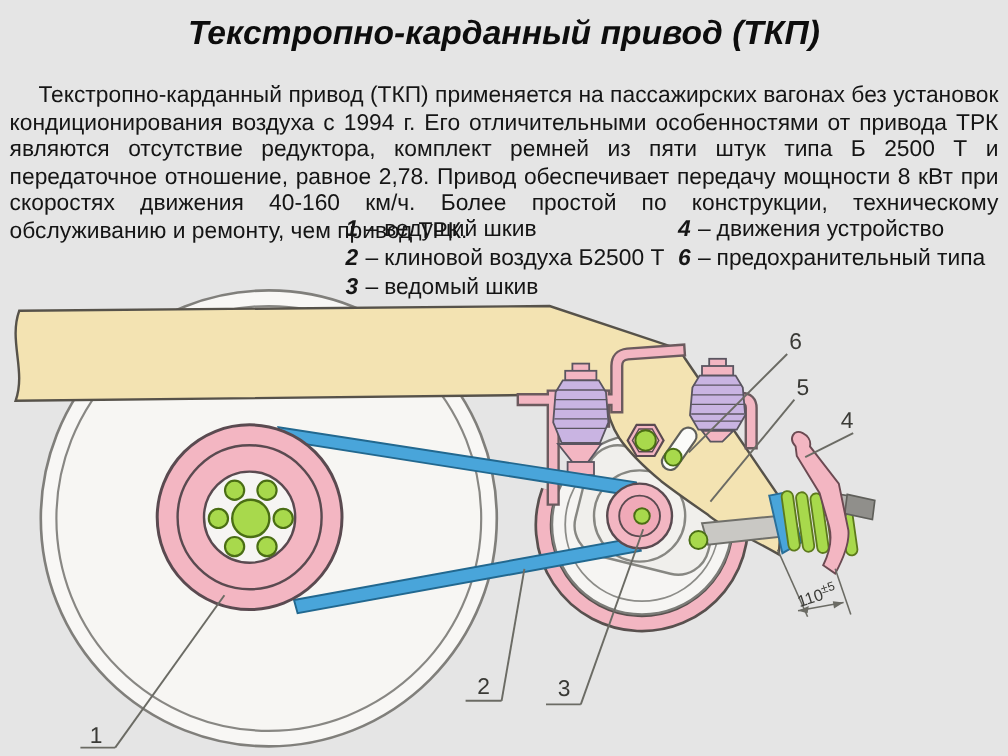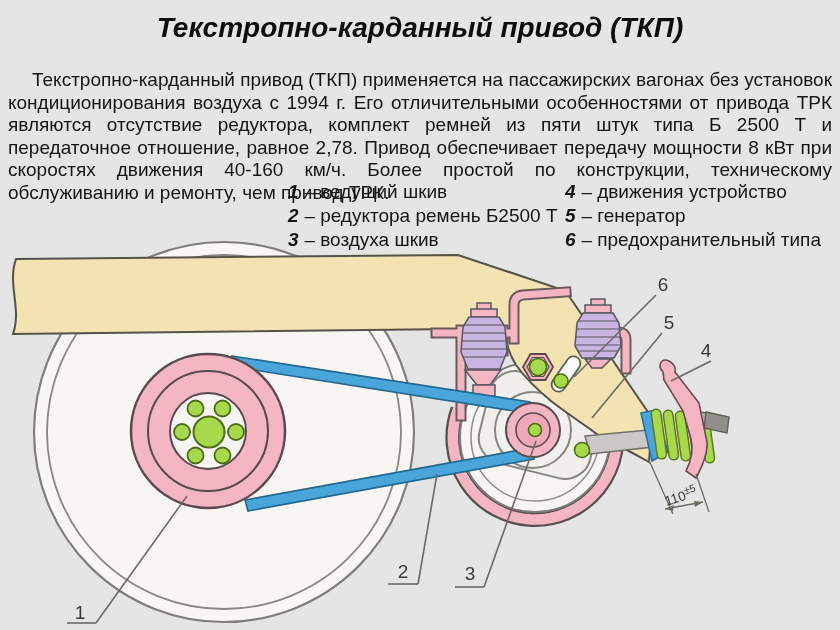--- a/index.html
+++ b/index.html
@@ -22,26 +22,25 @@
 <body>
 
 <div id="page">
 
   <div class="title">Текстропно-карданный привод (ТКП)</div>
 
   <div class="para">Текстропно-карданный привод (ТКП) применяется на пассажирских  вагонах без установок кондиционирования воздуха с 1994 г. Его отличительными особенностями от привода ТРК являются отсутствие редуктора, комплект ремней из пяти штук типа Б 2500 Т и передаточное отношение, равное 2,78. Привод обеспечивает передачу мощности 8 кВт при скоростях движения 40-160 км/ч. Более простой по конструкции, техническому обслуживанию и ремонту, чем привод ТРК.</div>
 
   <div class="legend-col c1">
     <div><span class="lnum">1</span><span class="lsep">–</span><span>ведущий шкив</span></div>
-    <div><span class="lnum">2</span><span class="lsep">–</span><span>редуктора ремень Б2500 Т</span></div>
-    <div><span class="lnum">3</span><span class="lsep">–</span><span>воздуха шкив</span></div>
+    <div><span class="lnum">2</span><span class="lsep">–</span><span>клиновой воздуха Б2500 Т</span></div>
+    <div><span class="lnum">3</span><span class="lsep">–</span><span>ведомый шкив</span></div>
   </div>
   <div class="legend-col c2">
     <div><span class="lnum">4</span><span class="lsep">–</span><span>движения устройство</span></div>
-    <div><span class="lnum">5</span><span class="lsep">–</span><span>генератор</span></div>
     <div><span class="lnum">6</span><span class="lsep">–</span><span>предохранительный типа</span></div>
   </div>
 
   <svg width="840" height="630" viewBox="0 0 840 630">
 
     <g>
       <circle cx="224" cy="432" r="190" fill="#f8f7f5" stroke="#807f7b" stroke-width="2.2"></circle>
       <circle cx="224" cy="432" r="177" fill="#f7f6f3" stroke="#888783" stroke-width="1.8"></circle>
     </g>
 

